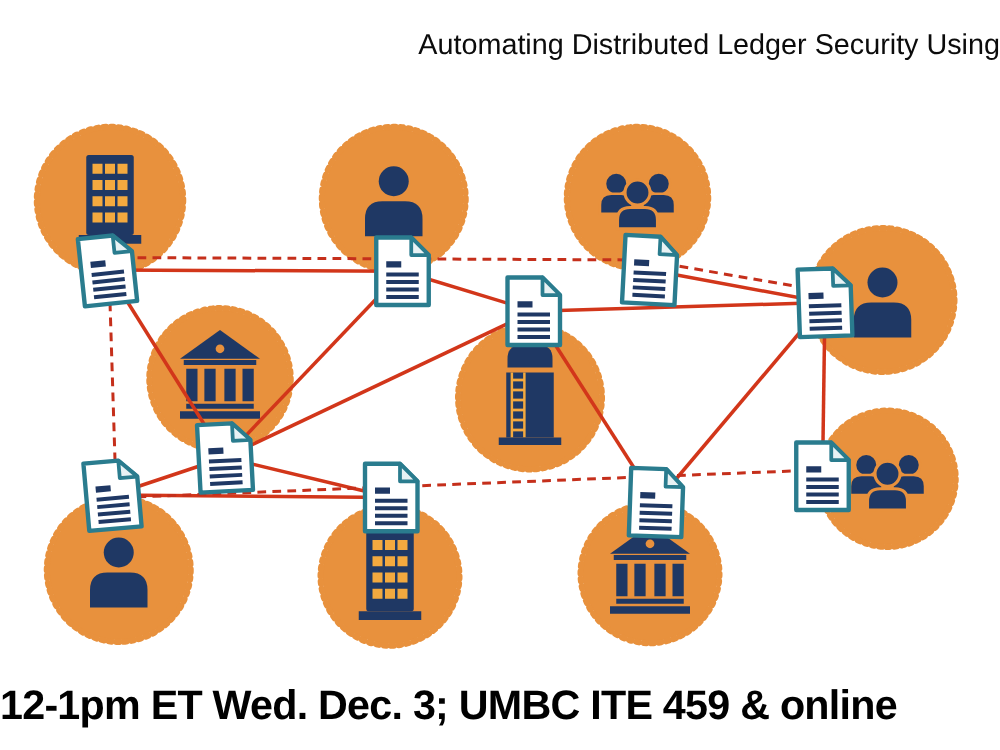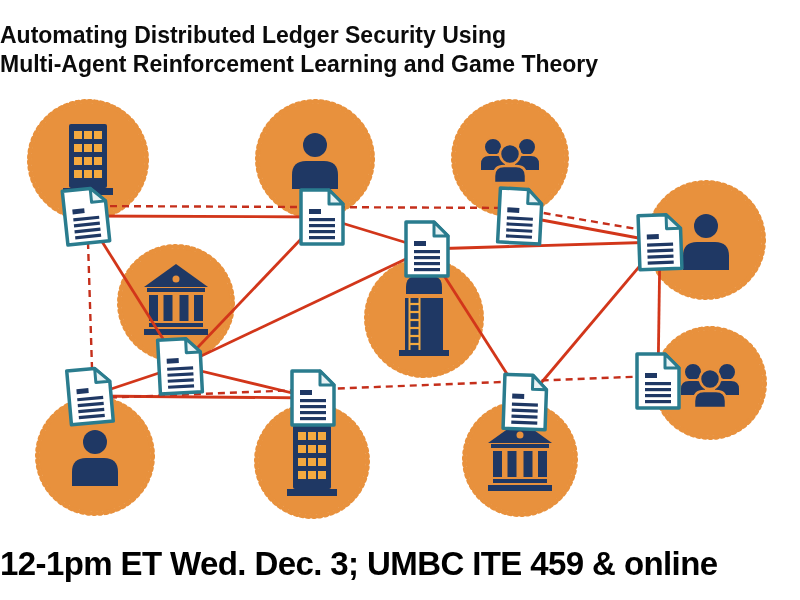--- a/index.html
+++ b/index.html
@@ -3,22 +3,22 @@
 <meta charset="utf-8">
 <style>
   html,body{margin:0;padding:0;}
   body{
     width:800px;height:600px;overflow:hidden;position:relative;
     background:#ffffff;
     font-family:"Liberation Sans",sans-serif;
   }
   .title{
     position:absolute;top:21px;left:0;right:0;
-    text-align:left;
-    font-weight:bold;font-size:23px;line-height:1.28;
+    text-align:right;
+    font-weight:normal;font-size:23px;line-height:1.28;
     color:#0b0b0b;
     z-index:3;
   }
   .footer{
     position:absolute;bottom:17px;left:0;right:0;
     text-align:left;white-space:nowrap;
     font-weight:bold;font-size:33px;letter-spacing:-0.6px;
     color:#000;
     z-index:3;
   }
@@ -270,16 +270,15 @@
       <rect x="-13" y="-8" width="12" height="5" fill="#1F3864"></rect>
       <rect x="-13" y="1" width="26" height="3.2" fill="#1F3864"></rect>
       <rect x="-13" y="7" width="26" height="3.2" fill="#1F3864"></rect>
       <rect x="-13" y="13" width="26" height="3.2" fill="#1F3864"></rect>
       <rect x="-13" y="19" width="26" height="3.2" fill="#1F3864"></rect>
     </g>
   </svg>
 
 <div class="title">
   <div>Automating Distributed Ledger Security Using</div>
-  <div>Multi-Agent Reinforcement Learning and Game Theory</div>
 </div>
 
 <div class="footer">12-1pm ET Wed. Dec. 3; UMBC ITE 459 &amp; online</div>
 
 </body></html>

